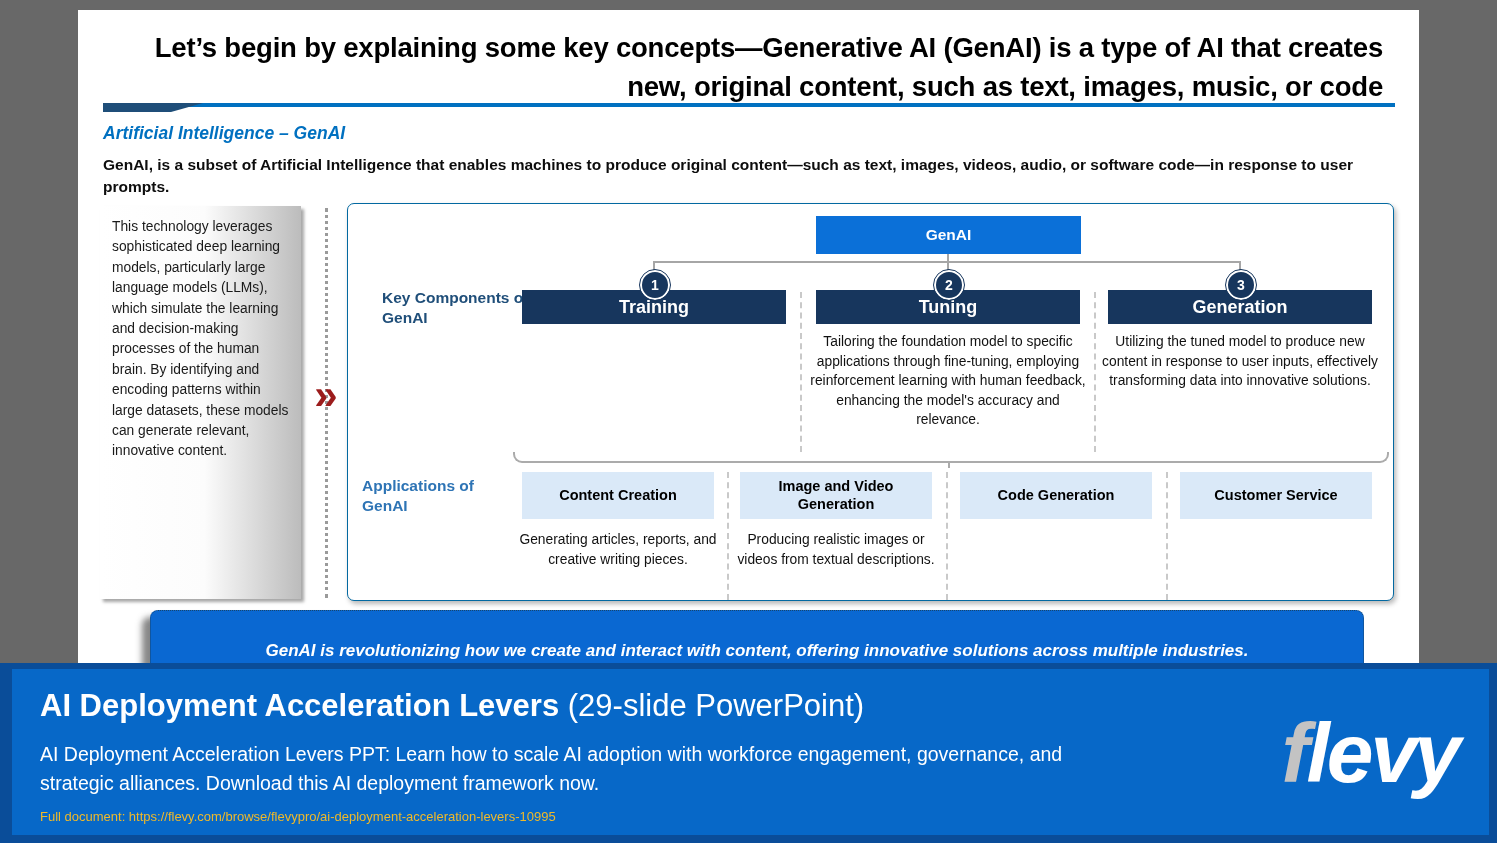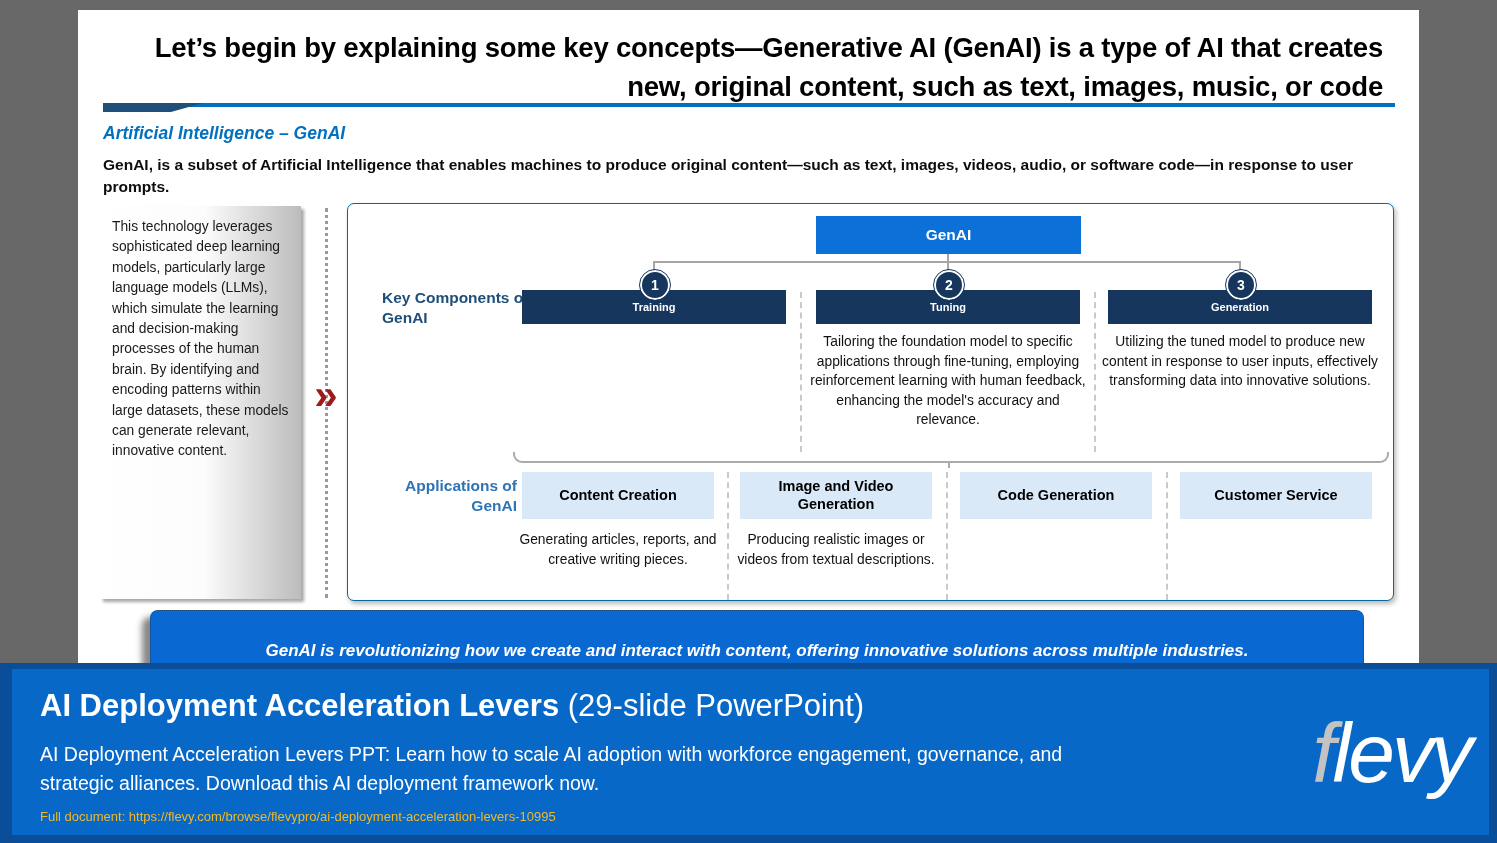--- a/index.html
+++ b/index.html
@@ -52,30 +52,30 @@
     position:absolute;left:468px;top:12px;width:265px;height:38px;background:#0B70D8;
     color:#fff;font-weight:bold;font-size:15.5px;display:flex;align-items:center;justify-content:center;
   }
   .conn{position:absolute;background:#A6A6A6;}
   .comps-label{
     position:absolute;left:14px;top:84px;width:155px;
     font-size:15.5px;font-weight:bold;color:#1F4E79;line-height:1.3;margin-left:20px;
   }
   .apps-label{
     position:absolute;left:14px;top:272px;width:155px;
-    font-size:15.5px;font-weight:bold;color:#2E74B5;line-height:1.3;text-align:right;
+    font-size:15.5px;font-weight:bold;color:#2E74B5;line-height:1.3;
   }
   .num-circle{
     position:absolute;top:66px;width:26px;height:26px;border-radius:50%;z-index:2;
     background:#17365D;border:2px solid #fff;outline:1px solid #17365D;
     color:#fff;font-weight:bold;font-size:14px;display:flex;align-items:center;justify-content:center;
   }
   .comp-box{
     position:absolute;top:86px;width:264px;height:34px;background:#17365D;
-    color:#fff;font-weight:bold;font-size:11px;display:flex;align-items:center;justify-content:center;
+    color:#fff;font-weight:bold;font-size:18px;display:flex;align-items:center;justify-content:center;
   }
   .comp-desc{
     position:absolute;top:128px;width:280px;font-size:13.8px;line-height:1.42;text-align:center;color:#111;
   }
   .col-divider{position:absolute;top:88px;height:160px;width:0;border-left:2px dashed #c9c9c9;}
   .brace{
     position:absolute;left:165px;top:248px;width:872px;height:9px;
     border-bottom:2px solid #ababab;border-left:2px solid #ababab;border-right:2px solid #ababab;
     border-bottom-left-radius:9px;border-bottom-right-radius:9px;
   }
@@ -98,21 +98,21 @@
 
   
   .footer{position:absolute;left:0;top:663px;width:1497px;height:180px;background:#0A4D99;z-index:10;}
   .footer-inner{position:absolute;left:12px;top:6px;right:8px;bottom:8px;background:#0768C8;}
   .footer-title{position:absolute;left:40px;top:25px;color:#fff;font-size:31px;white-space:nowrap;}
   .footer-title .bold{font-weight:bold;}
   .footer-title .regular{font-weight:400;}
   .footer-desc{position:absolute;left:40px;top:77px;width:1055px;color:#fff;font-size:19.5px;line-height:1.5;}
   .footer-link{position:absolute;left:40px;top:146px;color:#F0B929;font-size:13px;cursor:pointer;}
   .logo{
-    position:absolute;right:27px;top:48px;font-size:84px;font-weight:normal;font-style:italic;
+    position:absolute;right:39px;top:48px;font-size:84px;font-weight:bold;font-style:italic;
     letter-spacing:-3px;line-height:1;white-space:nowrap;
   }
   .logo .logo-f{color:#C3C3C3;}
   .logo .logo-rest{color:#fff;}
 </style>
 </head>
 <body>
 
 <div class="slide">
   <div class="slide-title">Let’s begin by explaining some key concepts—Generative AI (GenAI) is a type of AI that creates new, original content, such as text, images, music, or code</div>

